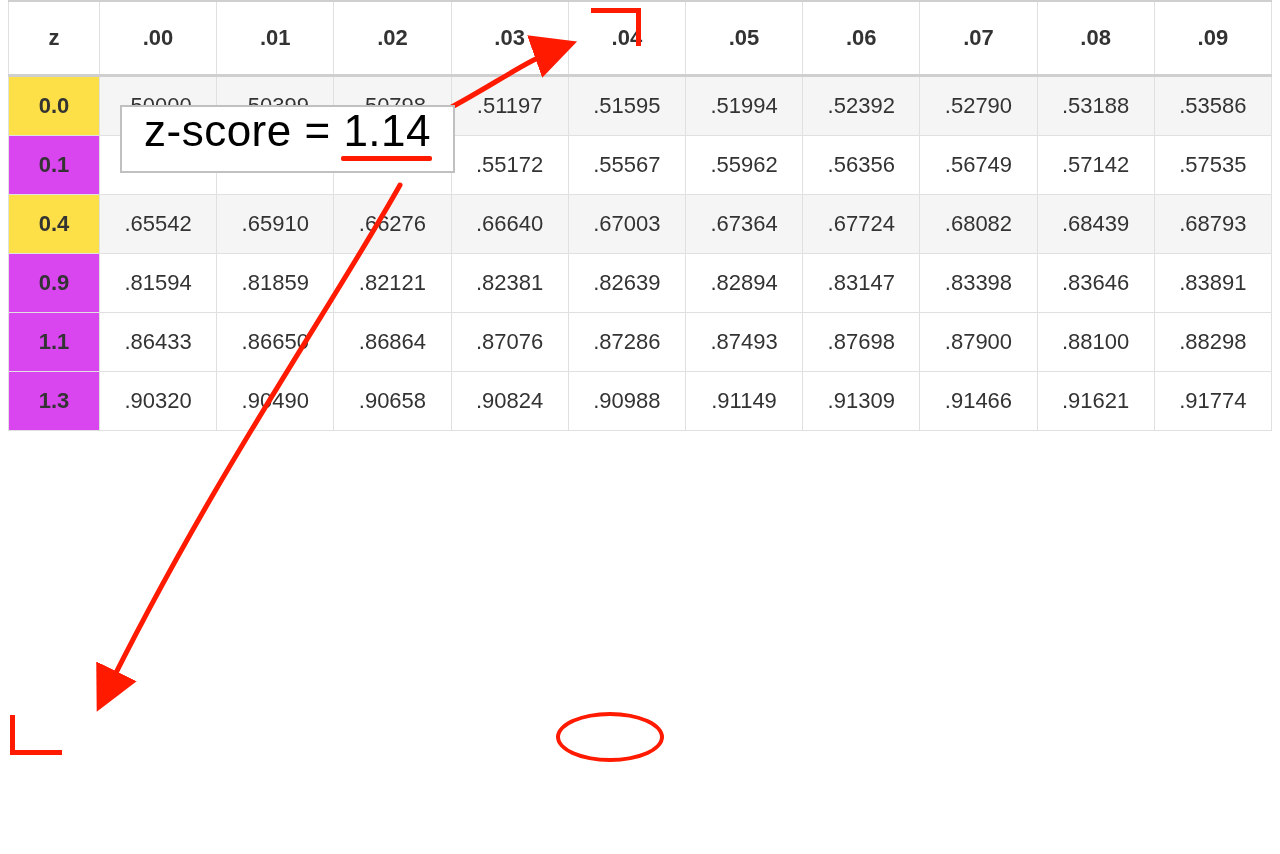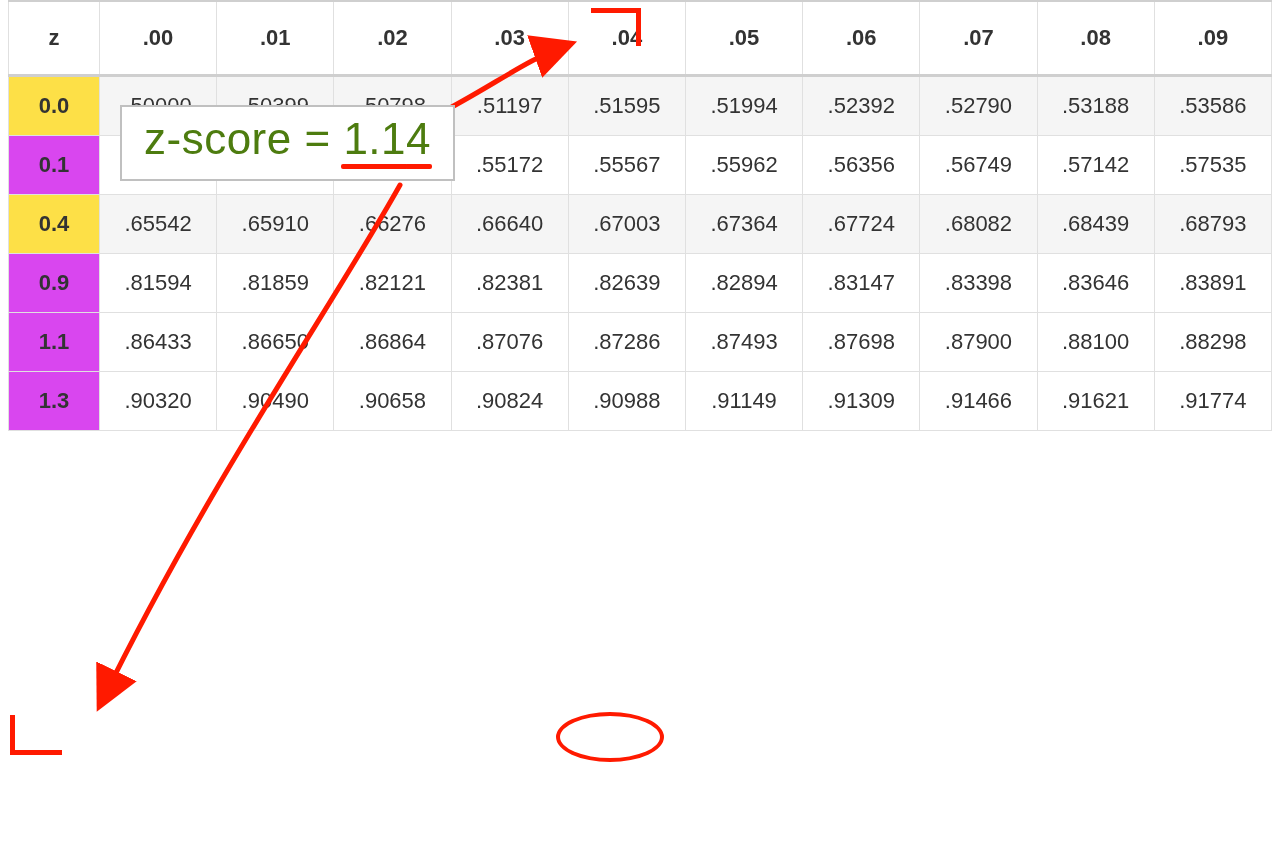--- a/index.html
+++ b/index.html
@@ -50,26 +50,26 @@
 
   .overlay {
     position: absolute;
     inset: 0;
     pointer-events: none;
   }
   .callout {
     position: absolute;
     left: 120px;
     top: 105px;
-    padding: 8px 22px 16px 22px;
+    padding: 0 22px 16px 22px;
     background: #fff;
     border: 2px solid #c0c0c0;
     font-size: 44px;
     letter-spacing: 0.5px;
-    color: #4d7c0f;
+    color: #000000;
     line-height: 1.1;
   }
   .callout .num {
     position: relative;
     display: inline-block;
   }
   .callout .ul-a::after {
     content: "";
     position: absolute;
     left: -2px; right: -2px; bottom: -6px;

